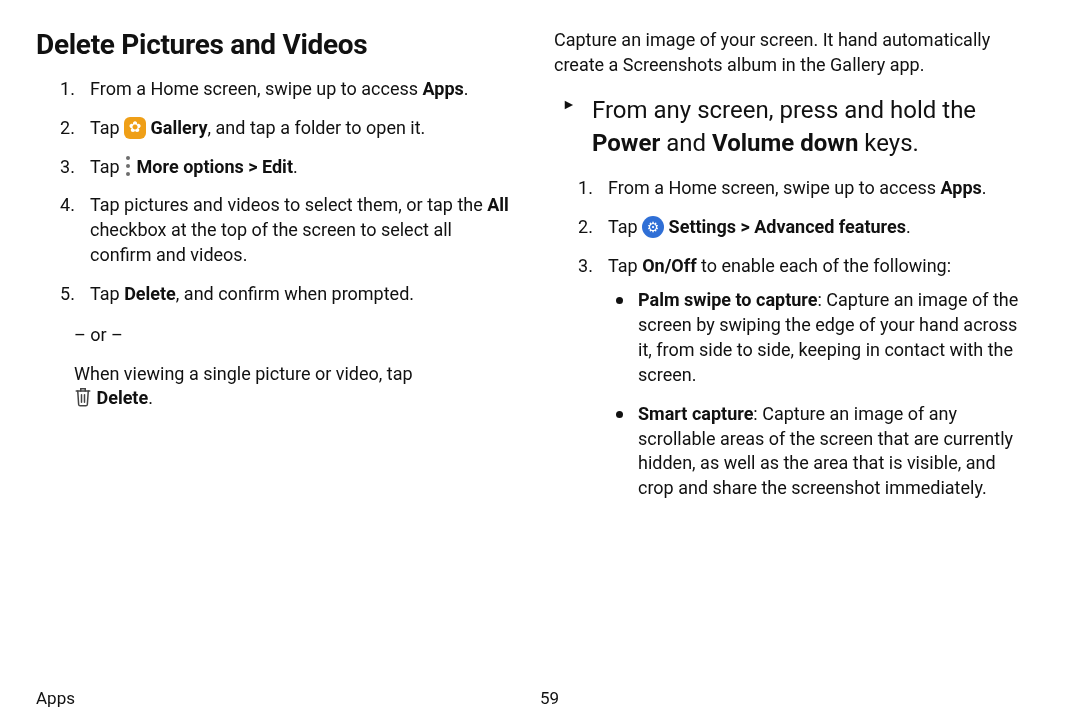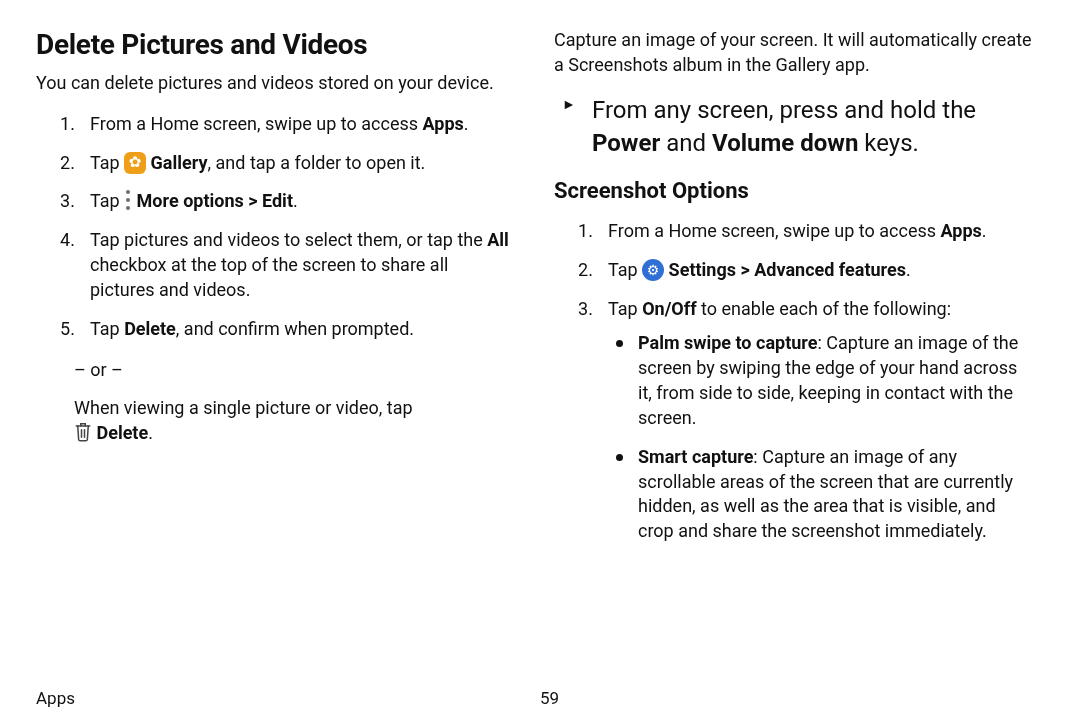--- a/index.html
+++ b/index.html
@@ -182,38 +182,37 @@
   .footer .fpage { }
 </style>
 </head>
 <body>
 
 <div class="page">
   <div class="cols">
 
     <div class="col">
       <h1>Delete Pictures and Videos</h1>
-      <p class="body">You can delete pictures and videos stored on your device.</p>
 
       <ol class="steps">
         <li>
           <span>From a Home screen, swipe up to access </span><b>Apps</b><span>.</span>
         </li>
         <li>
           <span>Tap </span>
           <span class="icon icon-gallery"></span>
           <b> <span>Gallery</span></b><span>, and tap a folder to open it.</span>
         </li>
         <li>
           <span>Tap </span>
           <span class="icon-more"><span></span><span></span><span></span></span>
           <b> <span>More options</span></b><b> &gt; </b><b>Edit</b><span>.</span>
         </li>
         <li>
-          <span>Tap pictures and videos to select them, or tap the </span><b>All</b><span> checkbox at the top of the screen to share all pictures and videos.</span>
+          <span>Tap pictures and videos to select them, or tap the </span><b>All</b><span> checkbox at the top of the screen to select all confirm and videos.</span>
         </li>
         <li>
           <span>Tap </span><b>Delete</b><span>, and confirm when prompted.</span>
         </li>
       </ol>
 
       <div class="subblock">– or –</div>
       <div class="subblock">
         <span>When viewing a single picture or video, tap </span><br>
         <span class="icon-delete">
@@ -225,27 +224,26 @@
               <path d="M10 11 v10"></path>
               <path d="M14 11 v10"></path>
             </g>
           </svg>
         </span>
         <b> <span>Delete</span></b><span>.</span>
       </div>
     </div>
 
     <div class="col">
-      <p class="body">Capture an image of your screen. It will automatically create a Screenshots album in the Gallery app.</p>
+      <p class="body">Capture an image of your screen. It hand automatically create a Screenshots album in the Gallery app.</p>
 
       <div class="arrow-item">
         <span>From any screen, press and hold the </span><b>Power</b><span> and </span><b>Volume down</b><span> keys.</span>
       </div>
 
-      <h2>Screenshot Options</h2>
 
       <ol class="steps">
         <li>
           <span>From a Home screen, swipe up to access </span><b>Apps</b><span>.</span>
         </li>
         <li>
           <span>Tap </span>
           <span class="icon icon-settings"></span>
           <b> <span>Settings</span></b><b> &gt; </b><b>Advanced features</b><span>.</span>
         </li>

